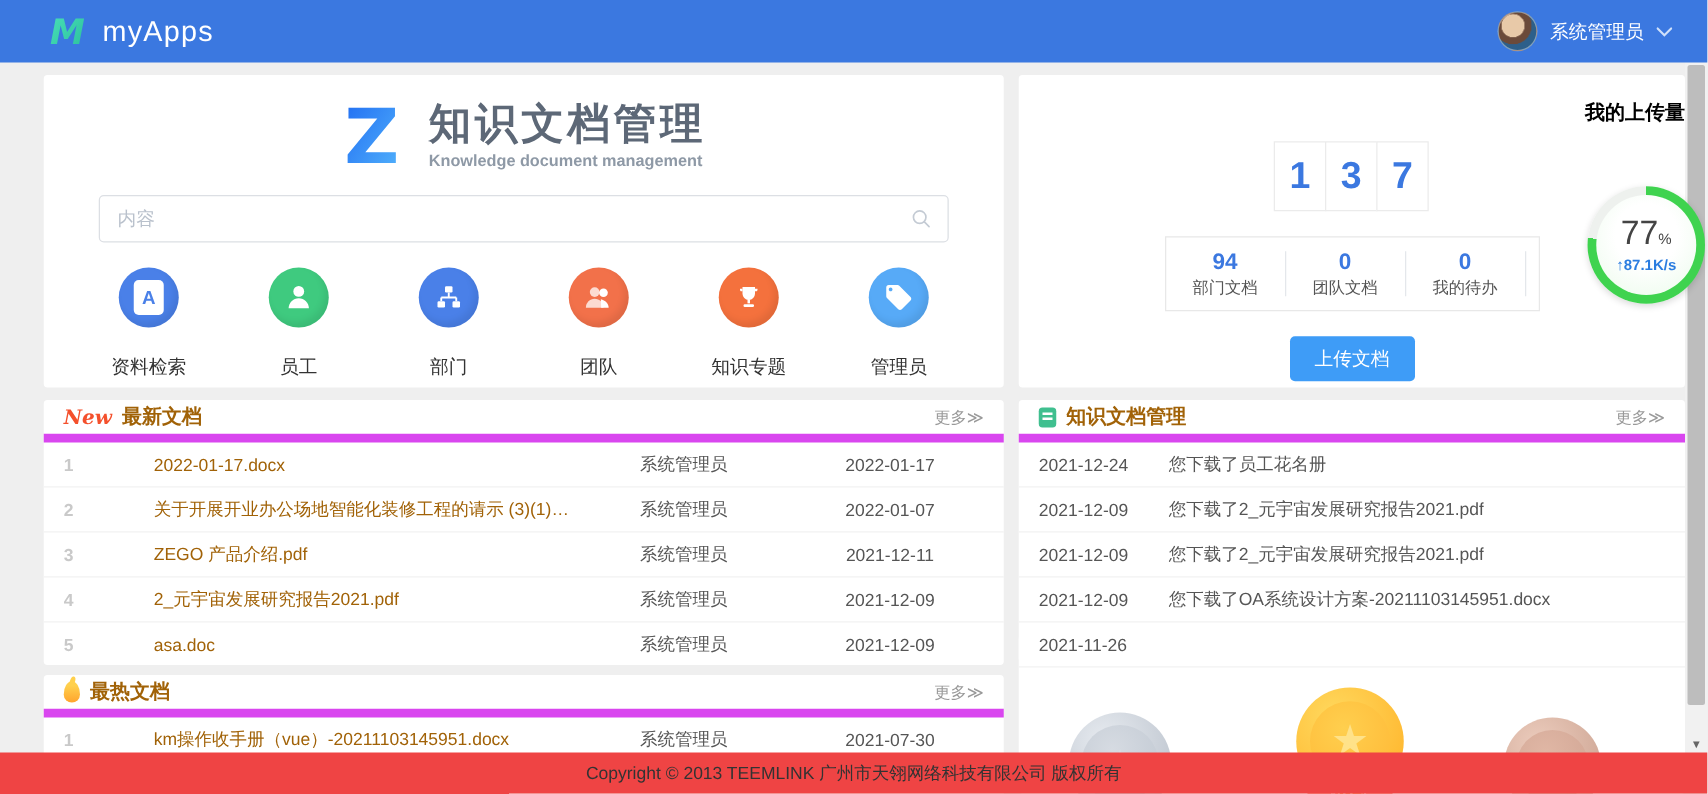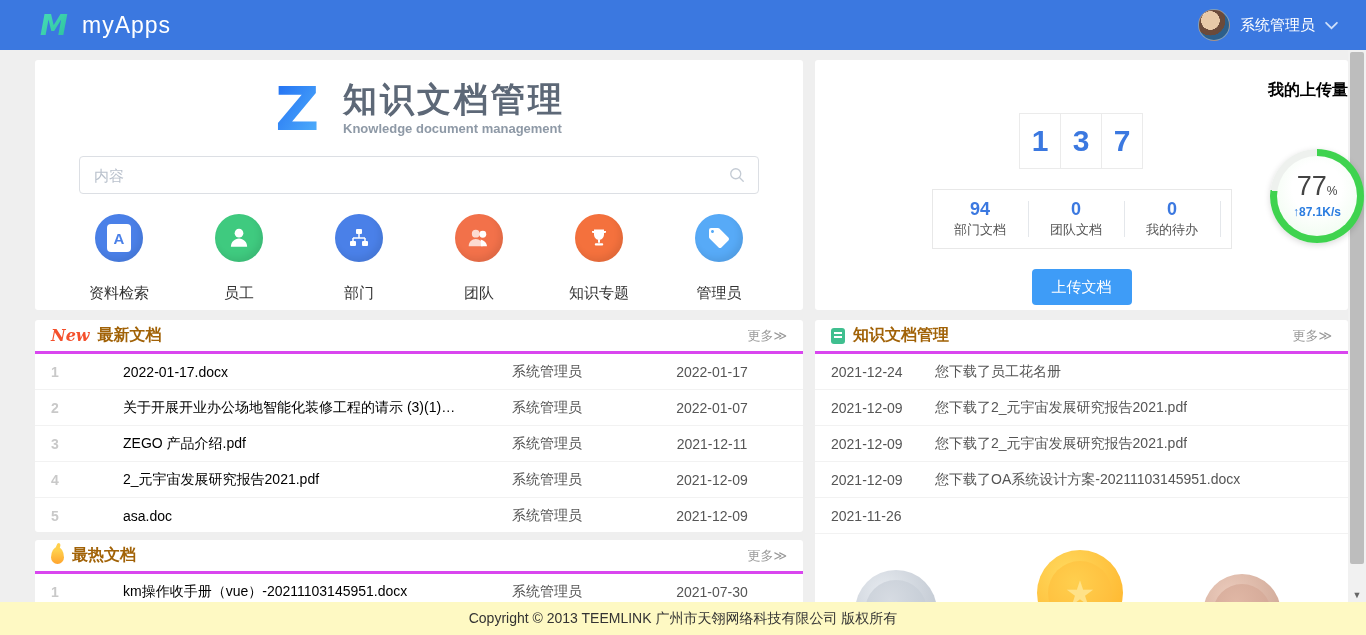--- a/index.html
+++ b/index.html
@@ -54,54 +54,54 @@
   .vline.last{margin-right:10px;}
   .upload-btn{display:block;margin:20px auto 0 auto;width:100px;height:36px;background:#3e9cf7;color:#fff;border:none;border-radius:4px;font-size:15px;cursor:pointer;font-family:inherit;}
   
   .progress{position:absolute;left:1270px;top:149px;width:94px;height:94px;z-index:90;border-radius:50%;
     background:conic-gradient(#3fd34f 0deg 277deg,#eef1ee 277deg 360deg);box-shadow:0 2px 6px rgba(0,0,0,.15);}
   .progress-inner{position:absolute;inset:7px;border-radius:50%;background:radial-gradient(circle at 50% 40%,#ffffff 0 40%,#eafbea 100%);display:flex;flex-direction:column;align-items:center;justify-content:center;}
   .pct{font-size:27px;color:#444;line-height:26px;}
   .pct .pct-sign{font-size:12px;}
   .speed{font-size:12px;color:#2b7de0;font-weight:bold;margin-top:1px;}
   
-  .sec-head{display:flex;align-items:center;height:34px;padding:0 16px;border-bottom:3px solid #d946ef;}
+  .sec-head{display:flex;align-items:center;height:34px;padding:0 16px;border-bottom:7px solid #d946ef;}
   .sec-title{font-size:16px;font-weight:bold;color:#a16207;margin-left:8px;}
   .more{margin-left:auto;font-size:13px;color:#999;cursor:pointer;}
   .new-badge{font-family:"DejaVu Serif",serif;font-style:italic;font-weight:bold;font-size:16px;color:#f4502c;}
   .flame{width:13px;height:17px;background:linear-gradient(180deg,#ffd04d 20%,#ffa42e 100%);border-radius:50% 50% 50% 50%/62% 62% 38% 38%;position:relative;}
   .flame::before{content:'';position:absolute;left:5px;top:-4px;width:4px;height:8px;background:#ffd04d;border-radius:50% 50% 0 0;transform:rotate(18deg);}
   .log-ico{width:14px;height:16px;background:#3fbf8f;border-radius:3px;position:relative;}
   .log-ico::before{content:'';position:absolute;left:3px;top:4px;width:8px;height:2px;background:#fff;box-shadow:0 4px 0 #fff;}
   .rank-ico{width:12px;height:12px;background:#f0714a;border-radius:2px;}
   
   .doc-row{display:flex;align-items:center;height:36px;border-bottom:1px solid #f2f2f2;padding:0 16px;cursor:pointer;}
   .doc-row:last-child{border-bottom:none;}
   .rn{width:30px;font-size:14px;font-weight:bold;color:#c9c9c9;}
-  .rt{flex:1;font-size:14px;color:#000000;margin-left:42px;white-space:nowrap;overflow:hidden;text-overflow:ellipsis;}
+  .rt{flex:1;font-size:14px;color:#a16207;margin-left:42px;white-space:nowrap;overflow:hidden;text-overflow:ellipsis;}
   .ra{width:180px;text-align:center;font-size:14px;color:#555;}
   .rd{width:150px;text-align:center;font-size:14px;color:#555;}
   
   .log-row{display:flex;align-items:center;height:36px;border-bottom:1px solid #f2f2f2;padding:0 16px;cursor:pointer;}
   .log-date{width:86px;font-size:14px;color:#555;}
   .log-text{font-size:14px;color:#555;margin-left:18px;white-space:nowrap;overflow:hidden;text-overflow:ellipsis;}
   
   .rank-head{display:flex;align-items:center;height:30px;padding:0 16px;margin-top:-8px;}
   .medals{position:relative;height:100px;}
   .medal{position:absolute;border-radius:50%;display:flex;align-items:center;justify-content:center;}
   .medal .inner{border-radius:50%;display:flex;align-items:center;justify-content:center;}
   .medal-silver{left:40px;top:40px;width:82px;height:82px;background:radial-gradient(circle at 35% 28%,#e7ebf0,#b4bcc7);}
   .medal-silver .inner{width:62px;height:62px;background:radial-gradient(circle at 40% 32%,#d6dbe2,#bfc7d1);color:#d8dde4;font-size:30px;}
   .medal-gold{left:222px;top:20px;width:86px;height:86px;background:radial-gradient(circle at 35% 28%,#ffd95e,#ffaf24);}
   .medal-gold .inner{width:64px;height:64px;background:radial-gradient(circle at 42% 34%,#ffcf4e,#ffb836);color:#ffe289;font-size:34px;}
   .medal-bronze{left:388px;top:44px;width:78px;height:78px;background:radial-gradient(circle at 35% 28%,#ecccbd,#c69c8a);}
   .medal-bronze .inner{width:58px;height:58px;background:radial-gradient(circle at 40% 32%,#e0b7a5,#cda violet);background:radial-gradient(circle at 40% 32%,#e0b7a5,#cfa392);color:#e6c6b6;font-size:28px;}
   .ribbon{position:absolute;left:231px;top:96px;width:68px;height:22px;background:linear-gradient(180deg,#ff6a4d,#f4402e);border-radius:4px;color:#fff;font-size:12px;font-weight:bold;display:flex;align-items:center;justify-content:center;letter-spacing:1px;}
   
-  .footer{position:absolute;left:0;top:602px;width:1366px;height:33px;background:#fef9c3;z-index:80;display:flex;align-items:center;justify-content:center;font-size:14px;color:#333;}
+  .footer{position:absolute;left:0;top:602px;width:1366px;height:33px;background:#ef4444;z-index:80;display:flex;align-items:center;justify-content:center;font-size:14px;color:#333;}
   
   .scrollbar{position:absolute;left:1348px;top:50px;width:18px;height:552px;background:#f1f1f1;z-index:40;}
   .scroll-thumb{position:absolute;left:2px;top:2px;width:14px;height:512px;background:#bdbdbd;border-radius:2px;}
   .scroll-arrow{position:absolute;left:0;bottom:2px;width:18px;text-align:center;font-size:9px;color:#666;}
 </style>
 </head>
 <body>
 
 <div class="topbar">
   <div class="brand">

